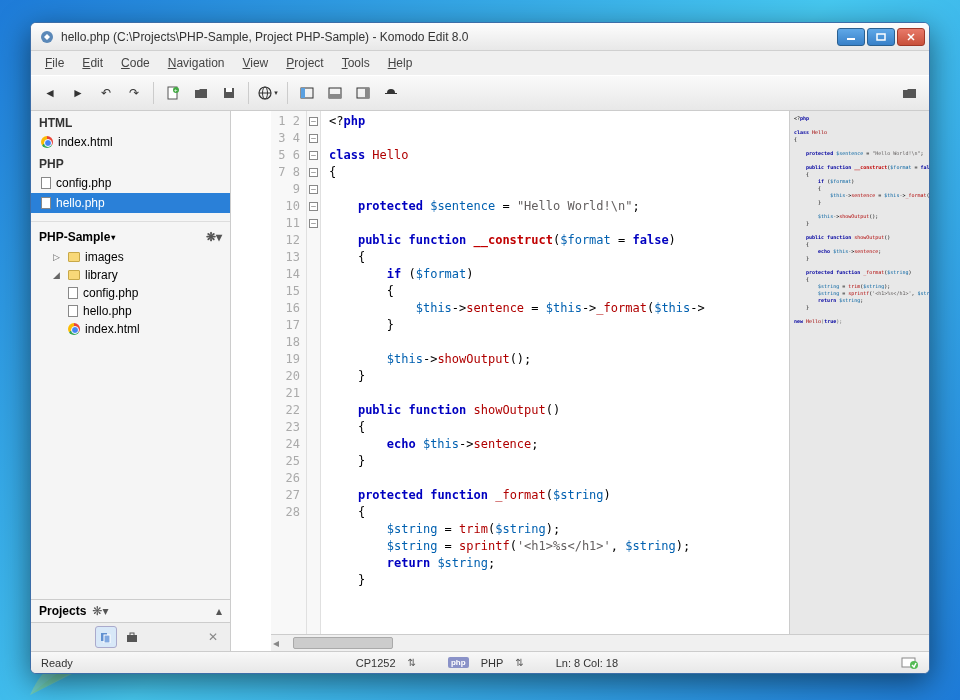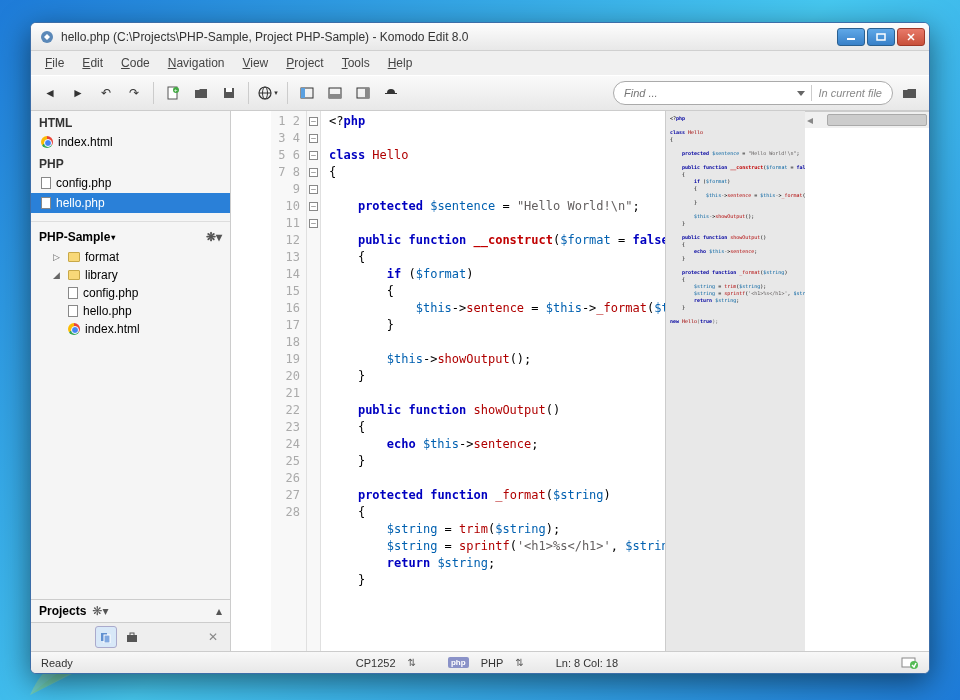--- a/index.html
+++ b/index.html
@@ -447,26 +447,20 @@
           <rect x="9" y="1" width="4" height="10" fill="#888"></rect>
         </svg>
       </div>
     <div class="tb-btn">
         <svg width="14" height="10">
           <path d="M7,1 Q3,1 3,5 L11,5 Q11,1 7,1" fill="#333"></path>
           <rect x="1" y="5" width="12" height="1" fill="#333"></rect>
         </svg>
       </div>
     <div class="tb-flex"></div>
-    <div class="search-box">
-      <input placeholder="Find ..." style="">
-      <span class="triangle-down"></span>
-      <span class="search-sep"></span>
-      <span class="search-hint">In current file</span>
-    </div>
     <div class="tb-btn">
         <svg width="16" height="14">
           <path d="M1,4 L5,4 L6,3 L14,3 L14,12 L1,12 Z" fill="#555"></path>
         </svg>
       </div>
   </div>
 
   <div class="main">
     <div class="sidebar">
       <div class="sidebar-top" id="open-files">
@@ -488,21 +482,21 @@
       <div class="project-panel">
         <div class="project-header">
           <span>PHP-Sample</span>
             <span style="font-size:8px;margin-left:1px">▾</span>
           <span class="gear">❋▾</span>
         </div>
         <div id="project-tree">
             <div class="tree-item depth1">
               <span class="tree-arrow">▷</span>
               <span class="folder-icon file-icon"></span>
-              <span>format</span>
+              <span>images</span>
             </div>
             <div class="tree-item depth1">
               <span class="tree-arrow">◢</span>
               <span class="folder-icon file-icon"></span>
               <span>library</span>
             </div>
             <div class="tree-item depth1">
               <span class="tree-arrow"></span>
               <span class="doc-icon file-icon"></span>
               <span>config.php</span>
@@ -537,21 +531,21 @@
             <svg width="14" height="12">
               <rect x="2" y="4" width="10" height="7" fill="#555"></rect>
               <rect x="5" y="2" width="4" height="3" fill="none" stroke="#555"></rect>
             </svg>
           </span>
         <span style="flex:1"></span>
         <span style="color:#888;padding:0 4px;cursor:pointer">✕</span>
       </div>
     </div>
 
-    <div style="flex:1;display:flex;flex-direction:row;overflow:hidden">
+    <div style="flex:1;display:flex;flex-direction:column;overflow:hidden">
       <div class="editor-area">
         <div class="gutter" id="gutter">1
 2
 3
 4
 5
 6
 7
 8
 9

